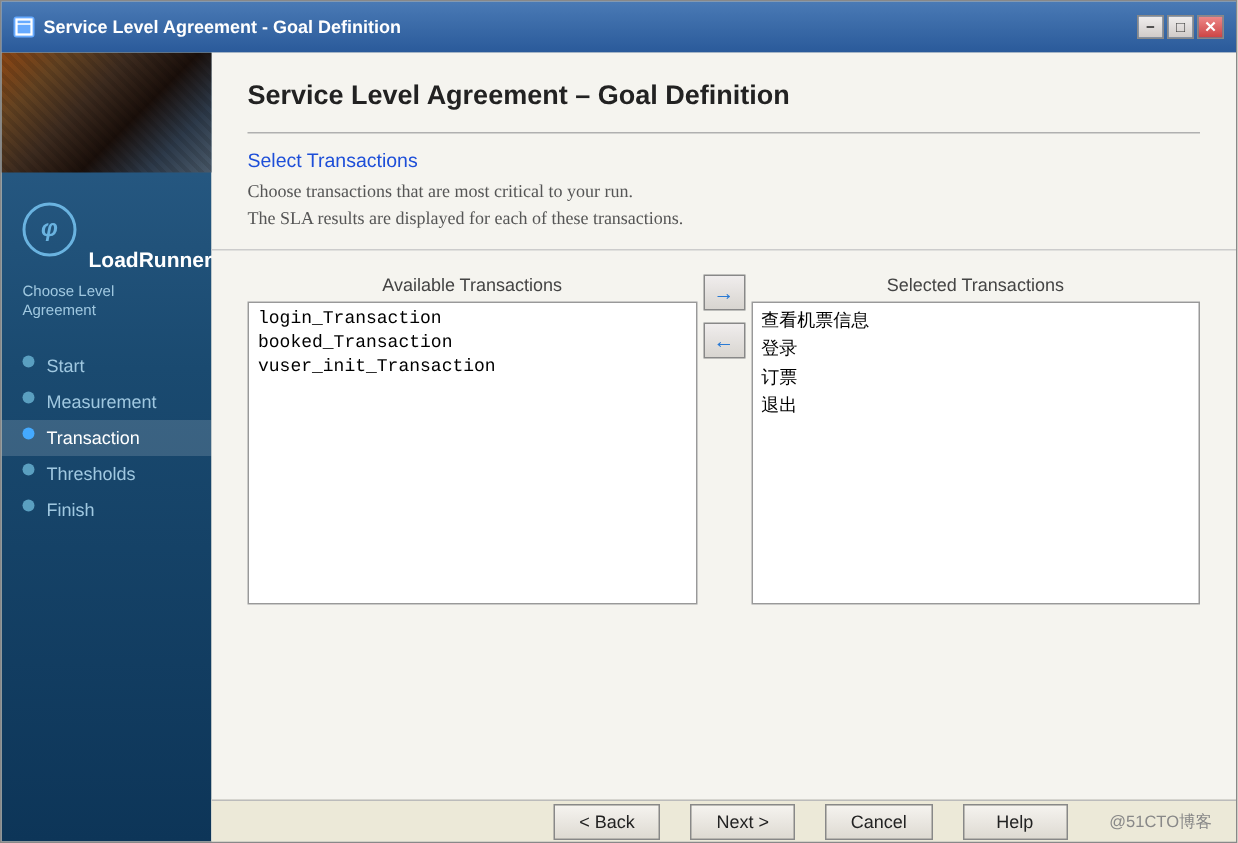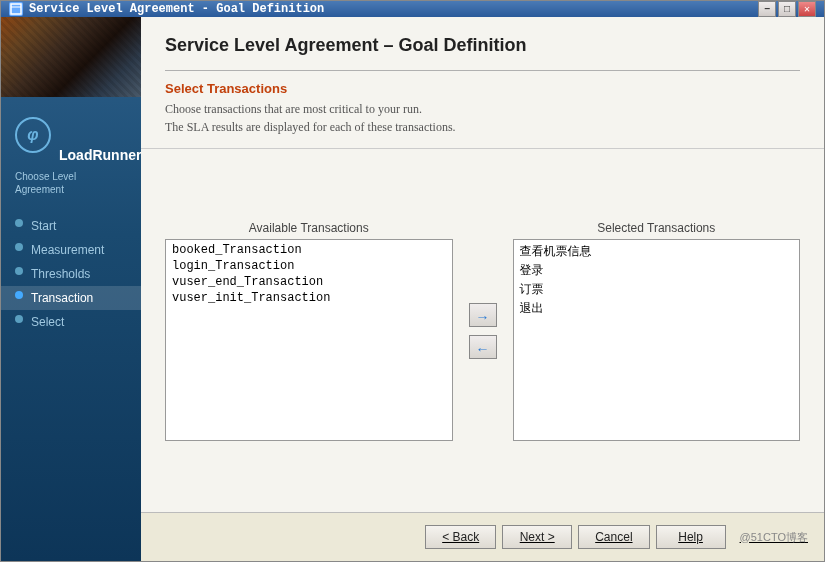--- a/index.html
+++ b/index.html
@@ -24,23 +24,22 @@
 
     .title-bar {
       background: linear-gradient(to bottom, #4a7ab5, #2a5a9a);
       color: white;
       font-size: 12px;
       font-weight: bold;
       padding: 4px 8px;
       display: flex;
       align-items: center;
       gap: 6px;
-      height: 16px;
+      height: 34px;
       flex-shrink: 0;
-      font-family: Liberation Mono, monospace;
     }
 
     .title-bar-icon {
       width: 14px;
       height: 14px;
       background: #6af;
       border-radius: 2px;
       display: flex;
       align-items: center;
       justify-content: center;
@@ -191,43 +190,43 @@
 
     .panel-title {
       font-size: 18px;
       font-weight: bold;
       color: #222;
       margin-bottom: 14px;
     }
 
     .panel-section-title {
       font-size: 13px;
-      font-weight: bold;
-      color: #c2410c;
+      font-weight: normal;
+      color: #1d4ed8;
       margin-bottom: 4px;
     }
 
     .panel-description {
       font-size: 12px;
       color: #555;
       line-height: 1.5;
       font-family: Liberation Serif, serif;
     }
 
     .panel-body {
       flex: 1;
       padding: 16px 24px;
       display: flex;
       flex-direction: column;
     }
 
     .transfer-container {
       display: flex;
-      align-items: center;
-      gap: 16px;
+      align-items: flex-start;
+      gap: 4px;
       flex: 1;
     }
 
     .list-box-wrapper {
       flex: 1;
       display: flex;
       flex-direction: column;
       height: 220px;
     }
 
@@ -276,24 +275,23 @@
     }
 
     
     .footer {
       background: #ece9d8;
       border-top: 1px solid #bbb;
       padding: 8px 16px;
       display: flex;
       justify-content: flex-end;
       align-items: center;
-      gap: 6px;
-      height: 49px;
+      gap: 20px;
+      height: 28px;
       flex-shrink: 0;
-      text-decoration: underline;
     }
 
     .footer-btn {
       padding: 4px 16px;
       background: linear-gradient(to bottom, #f5f3ef, #dedad2);
       border: 1px solid #888;
       font-size: 12px;
       cursor: pointer;
       color: #222;
       min-width: 70px;
@@ -347,53 +345,52 @@
 
       <div class="sidebar-nav">
         <div class="nav-item">
           <div class="nav-dot"></div>
           <span>Start</span>
         </div>
         <div class="nav-item">
           <div class="nav-dot"></div>
           <span>Measurement</span>
         </div>
+        <div class="nav-item active">
+          <div class="nav-dot"></div>
+          <span>Transaction</span>
+        </div>
         <div class="nav-item">
           <div class="nav-dot"></div>
           <span>Thresholds</span>
         </div>
-        <div class="nav-item active">
-          <div class="nav-dot"></div>
-          <span>Transaction</span>
-        </div>
         <div class="nav-item">
           <div class="nav-dot"></div>
-          <span>Select</span>
+          <span>Finish</span>
         </div>
       </div>
     </div>
 
     <div class="main-panel">
       <div class="panel-header">
         <div class="panel-title">Service Level Agreement – Goal Definition</div>
         <hr class="header-divider">
         <div class="panel-section-title">Select Transactions</div>
         <div class="panel-description">Choose transactions that are most critical to your run.</div>
         <div class="panel-description">The SLA results are displayed for each of these transactions.</div>
       </div>
 
       <div class="panel-body">
         <div class="transfer-container">
 
           <div class="list-box-wrapper">
             <div class="list-box-label">Available Transactions</div>
             <div class="list-box">
+              <div class="list-item">login_Transaction</div>
               <div class="list-item">booked_Transaction</div>
-              <div class="list-item">login_Transaction</div>
-              <div class="list-item">vuser_end_Transaction</div>
               <div class="list-item">vuser_init_Transaction</div>
             </div>
           </div>
 
           <div class="transfer-buttons">
             <div class="transfer-btn">→</div>
             <div class="transfer-btn">←</div>
           </div>
 
           <div class="list-box-wrapper">

